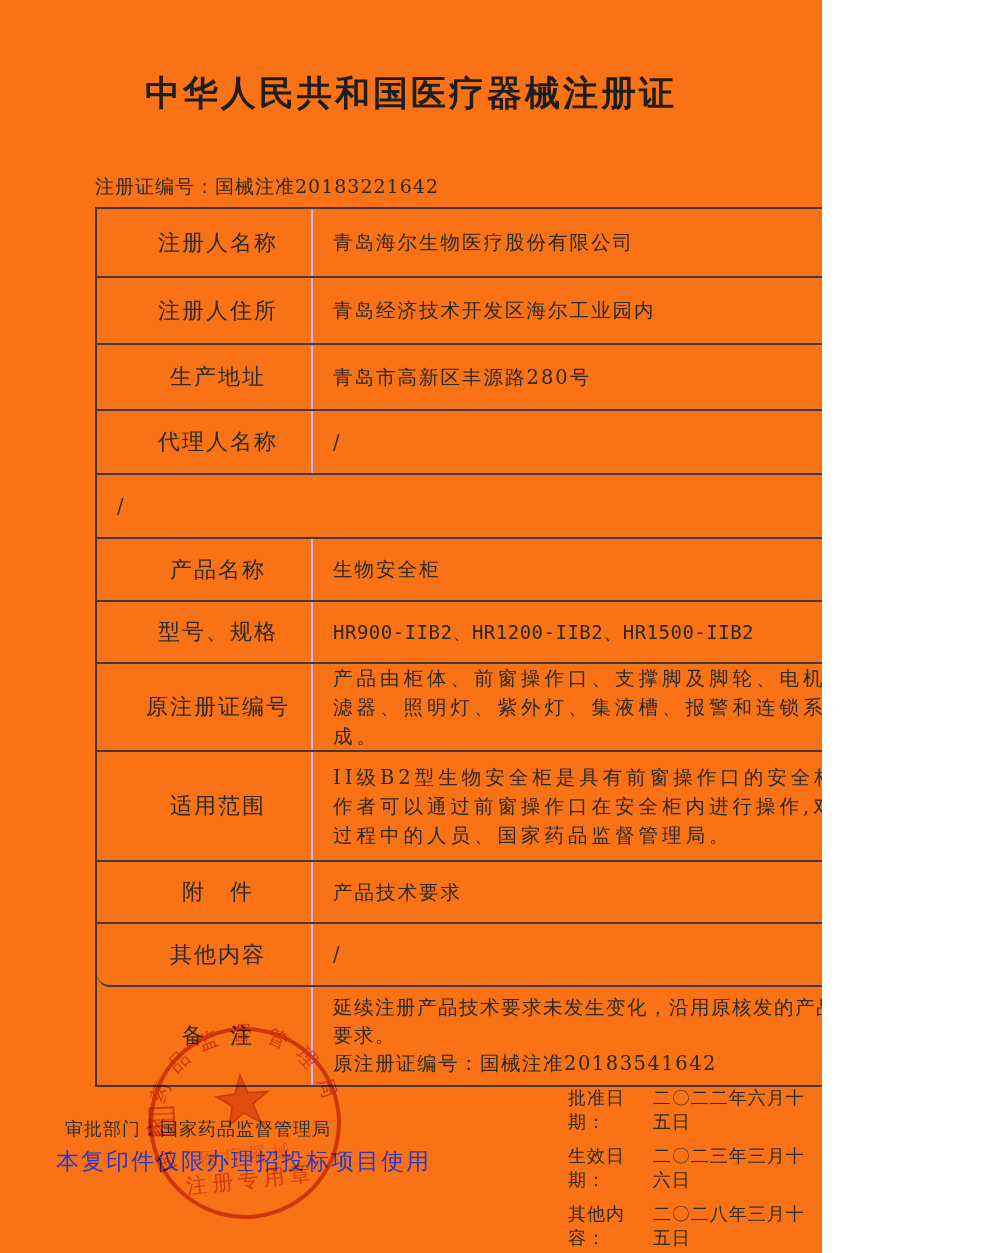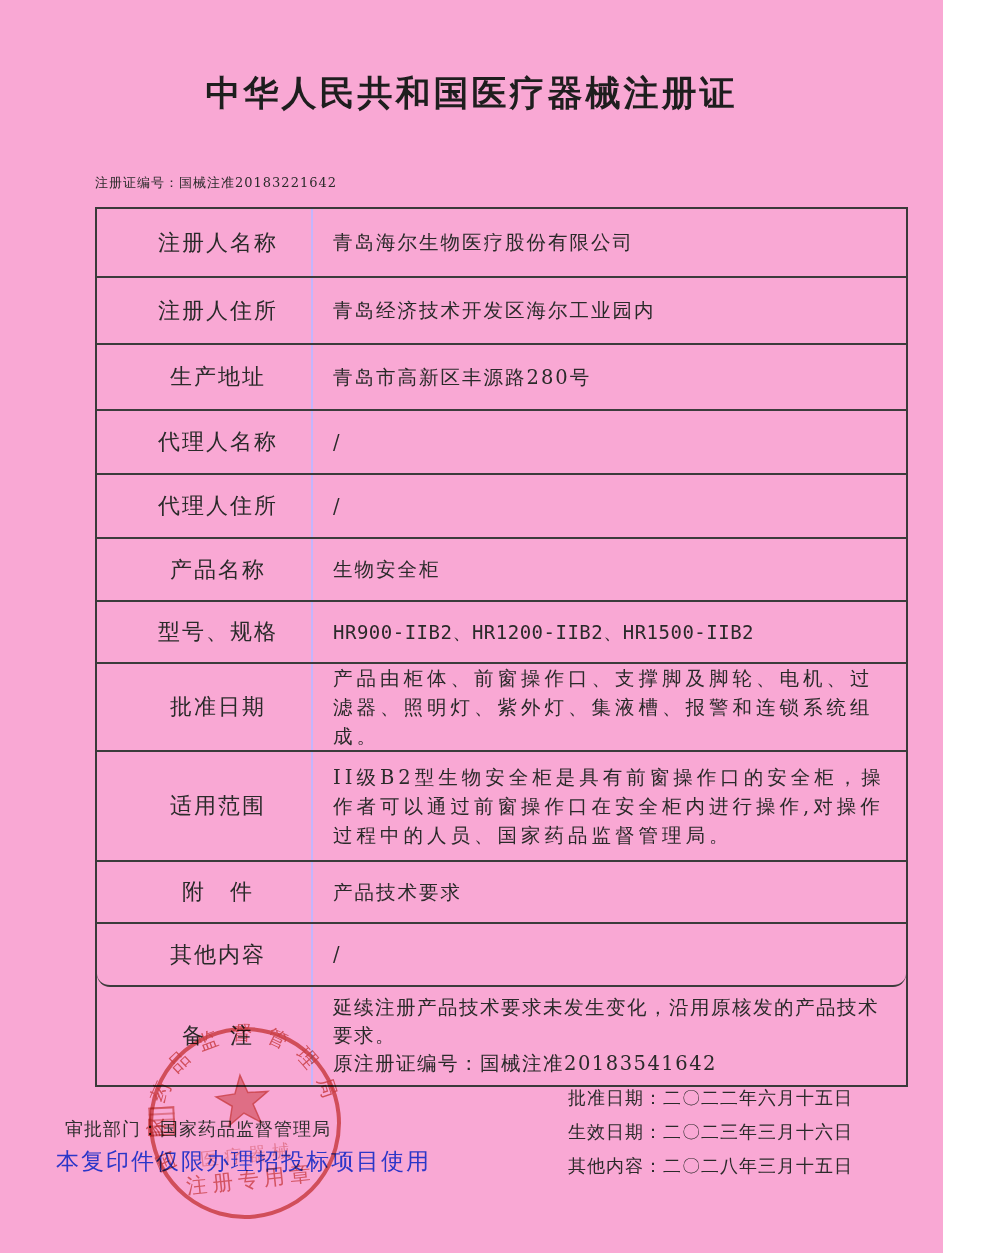--- a/index.html
+++ b/index.html
@@ -1,39 +1,39 @@
 <!DOCTYPE html>
 <html><head>
 <meta charset="utf-8">
 <style>
   * { box-sizing: border-box; margin: 0; padding: 0; }
   html,body { background:#ffffff; }
   .page {
     position: relative;
-    width: 943px;
+    width: 822px;
     height: 1253px;
-    background: #f9a8d4;
+    background: #f97316;
     overflow: hidden;
     font-family: "DejaVu Serif", serif;
     color: #262626;
   }
   .title {
     position: absolute;
     top: 70px; left: 0; right: 0;
     text-align: center;
     font-family: "DejaVu Sans", sans-serif;
     font-weight: 700;
     font-size: 35px;
     letter-spacing: 3px;
     color: #1e1e1e;
   }
   .cert-no {
     position: absolute;
     left: 95px; top: 174px;
-    font-size: 13px;
+    font-size: 19px;
     letter-spacing: 1px;
     color: #2a2a2a;
   }
   .cert-table {
     position: absolute;
     left: 95px; top: 207px;
     width: 813px;
     border: 2px solid #3a3a3a;
   }
   .row { display: flex; border-bottom: 2px solid #3c3c3c; }
@@ -140,33 +140,32 @@
     </div>
     <div class="row r2">
       <div class="cell-label">生产地址</div>
       <div class="cell-value">青岛市高新区丰源路280号</div>
     </div>
     <div class="row r3">
       <div class="cell-label">代理人名称</div>
       <div class="cell-value">/</div>
     </div>
     <div class="row r4">
-      <div class="cell-label">代理人住所</div>
       <div class="cell-value">/</div>
     </div>
     <div class="row r5">
       <div class="cell-label">产品名称</div>
       <div class="cell-value">生物安全柜</div>
     </div>
     <div class="row r6">
       <div class="cell-label">型号、规格</div>
       <div class="cell-value mono">HR900-IIB2、HR1200-IIB2、HR1500-IIB2</div>
     </div>
     <div class="row r7">
-      <div class="cell-label">批准日期</div>
+      <div class="cell-label">原注册证编号</div>
       <div class="cell-value spread">产品由柜体、前窗操作口、支撑脚及脚轮、电机、过
 滤器、照明灯、紫外灯、集液槽、报警和连锁系统组
 成。</div>
     </div>
     <div class="row r8">
       <div class="cell-label">适用范围</div>
       <div class="cell-value spread">II级B2型生物安全柜是具有前窗操作口的安全柜，操
 作者可以通过前窗操作口在安全柜内进行操作,对操作
 过程中的人员、国家药品监督管理局。</div>
     </div>

